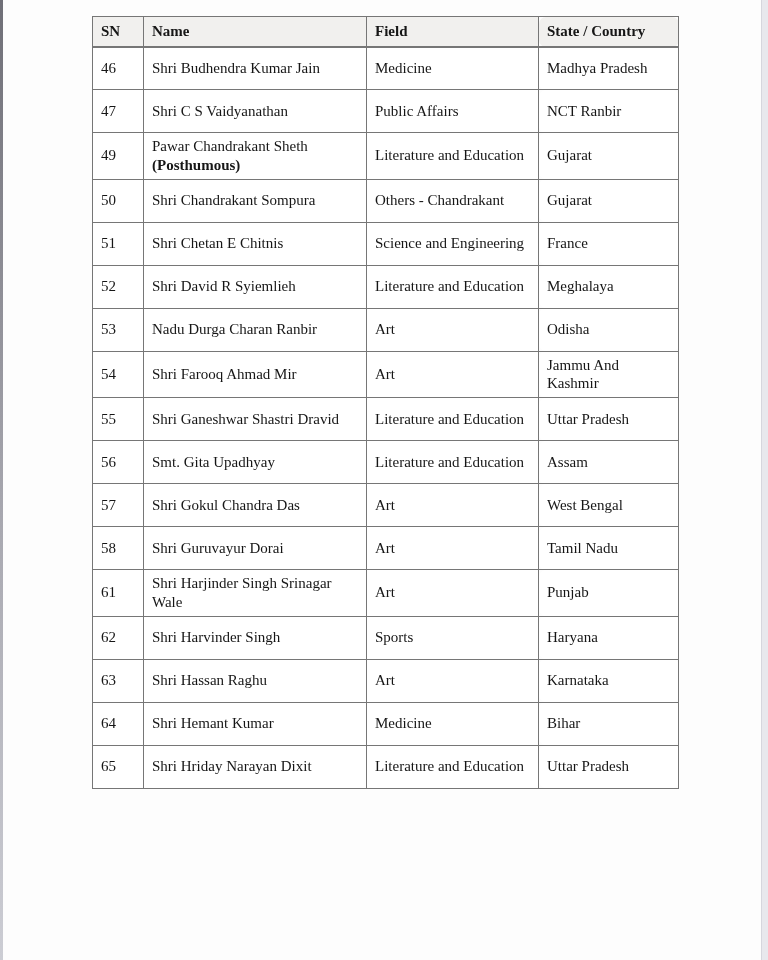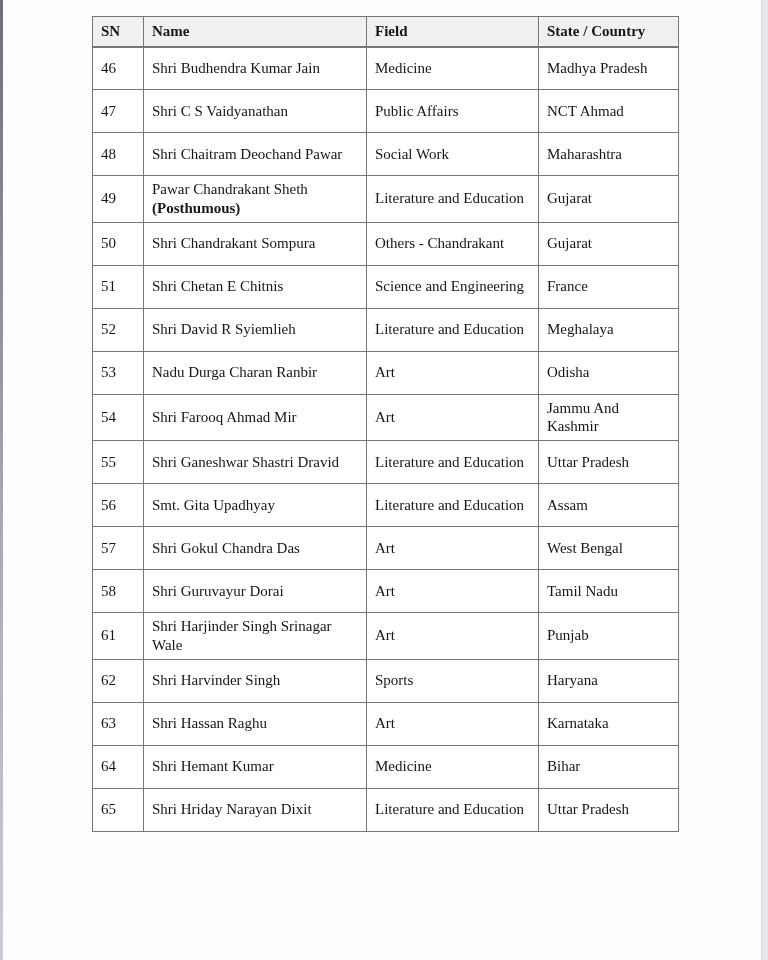--- a/index.html
+++ b/index.html
@@ -95,32 +95,23 @@
     <td class="col-state">Madhya Pradesh</td>
   </tr>
 
   <tr>
     <td class="col-sn">47</td>
     <td class="col-name">
       <span class="nm">Shri C S Vaidyanathan</span>
       
     </td>
     <td class="col-field">Public Affairs</td>
-    <td class="col-state">NCT Ahmad</td>
-  </tr>
-
-  <tr>
-    <td class="col-sn">48</td>
-    <td class="col-name">
-      <span class="nm">Shri Chaitram Deochand Pawar</span>
-      
-    </td>
-    <td class="col-field">Social Work</td>
-    <td class="col-state">Maharashtra</td>
-  </tr>
+    <td class="col-state">NCT Ranbir</td>
+  </tr>
+
 
   <tr>
     <td class="col-sn">49</td>
     <td class="col-name">
       <span class="nm">Pawar Chandrakant Sheth</span>
       <span class="suffix">(Posthumous)</span>
     </td>
     <td class="col-field">Literature and Education</td>
     <td class="col-state">Gujarat</td>
   </tr>

